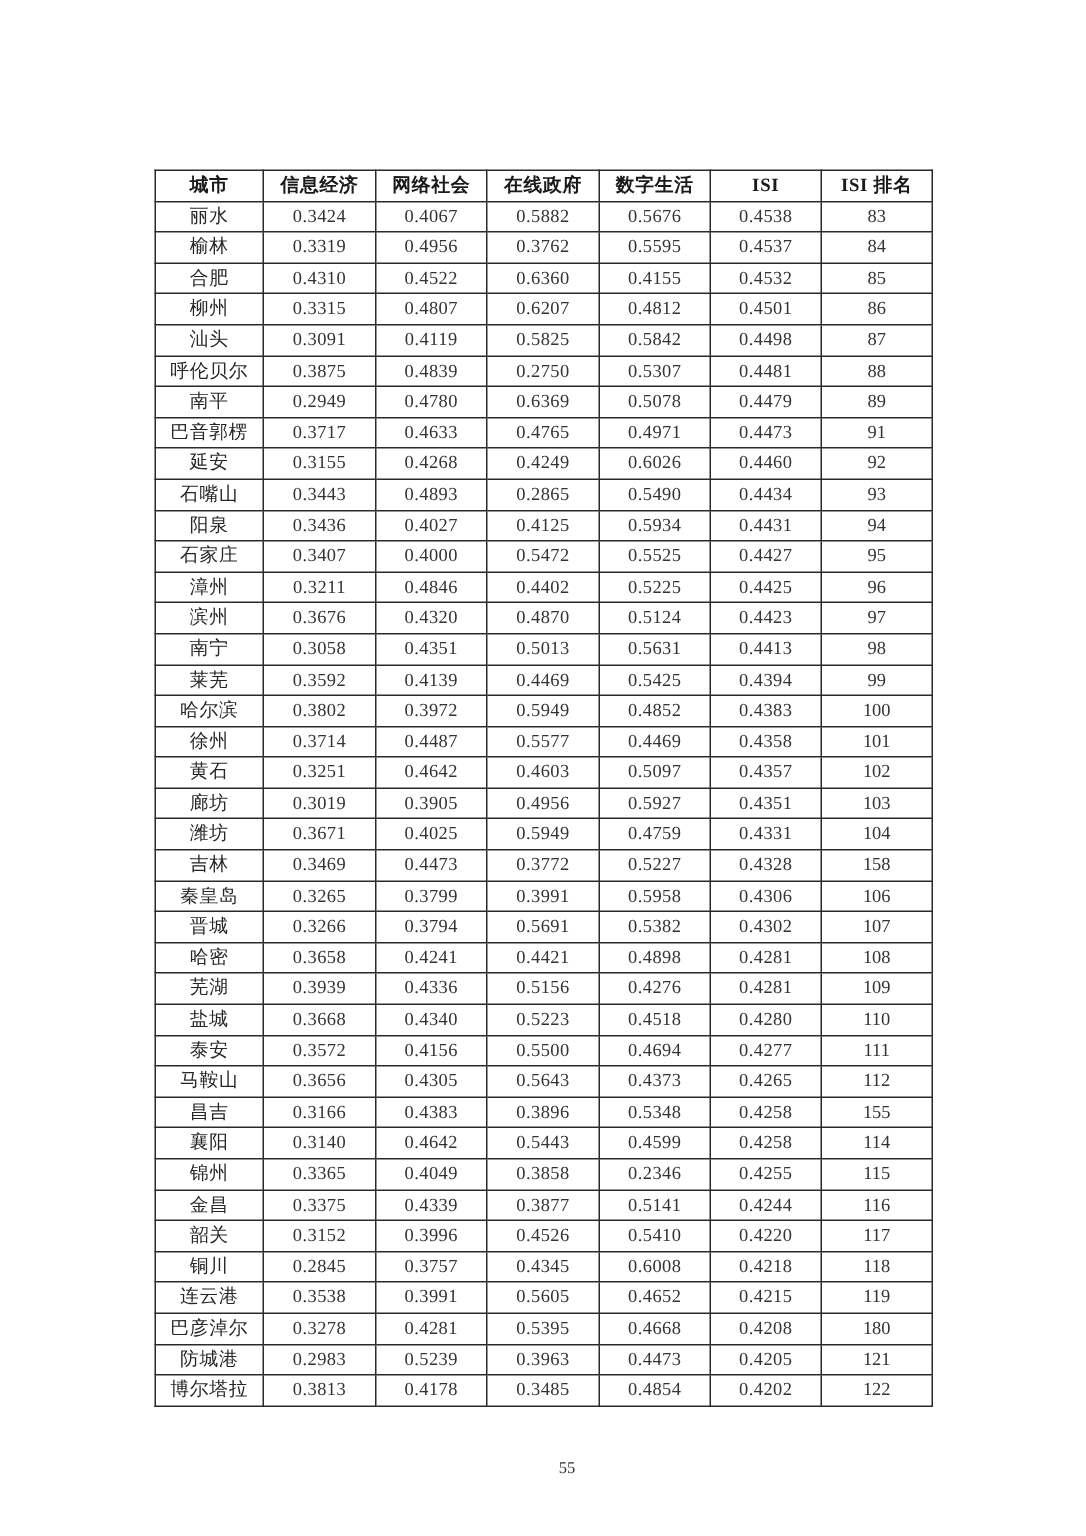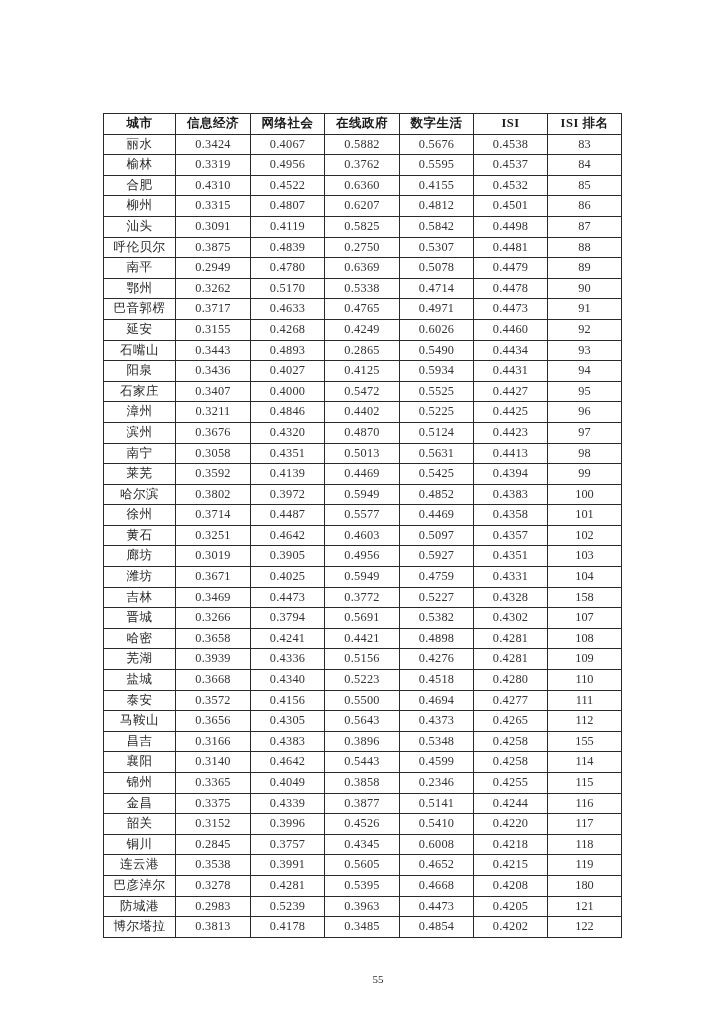--- a/index.html
+++ b/index.html
@@ -172,29 +172,20 @@
           <tr>
             <td class="city">南平</td>
             <td class="num">0.2949</td>
             <td class="num">0.4780</td>
             <td class="num">0.6369</td>
             <td class="num">0.5078</td>
             <td class="num">0.4479</td>
             <td class="rank">89</td>
           </tr>
           <tr>
-            <td class="city">鄂州</td>
-            <td class="num">0.3262</td>
-            <td class="num">0.5170</td>
-            <td class="num">0.5338</td>
-            <td class="num">0.4714</td>
-            <td class="num">0.4478</td>
-            <td class="rank">90</td>
-          </tr>
-          <tr>
             <td class="city">巴音郭楞</td>
             <td class="num">0.3717</td>
             <td class="num">0.4633</td>
             <td class="num">0.4765</td>
             <td class="num">0.4971</td>
             <td class="num">0.4473</td>
             <td class="rank">91</td>
           </tr>
           <tr>
             <td class="city">延安</td>
@@ -316,20 +307,29 @@
           <tr>
             <td class="city">吉林</td>
             <td class="num">0.3469</td>
             <td class="num">0.4473</td>
             <td class="num">0.3772</td>
             <td class="num">0.5227</td>
             <td class="num">0.4328</td>
             <td class="rank">158</td>
           </tr>
           <tr>
+            <td class="city">秦皇岛</td>
+            <td class="num">0.3265</td>
+            <td class="num">0.3799</td>
+            <td class="num">0.3991</td>
+            <td class="num">0.5958</td>
+            <td class="num">0.4306</td>
+            <td class="rank">106</td>
+          </tr>
+          <tr>
             <td class="city">晋城</td>
             <td class="num">0.3266</td>
             <td class="num">0.3794</td>
             <td class="num">0.5691</td>
             <td class="num">0.5382</td>
             <td class="num">0.4302</td>
             <td class="rank">107</td>
           </tr>
           <tr>
             <td class="city">哈密</td>

